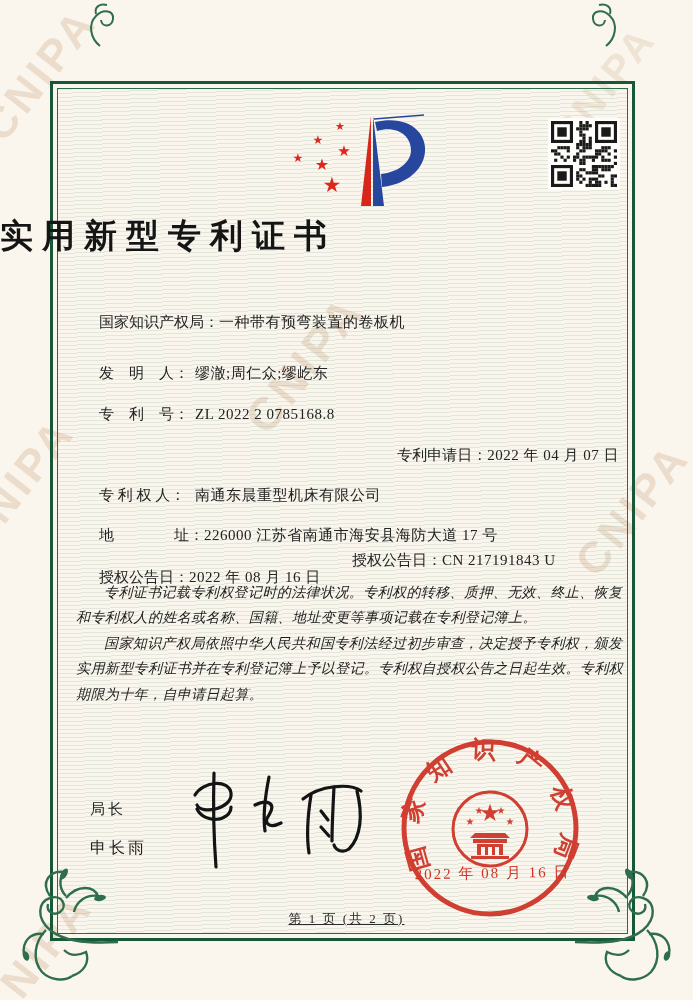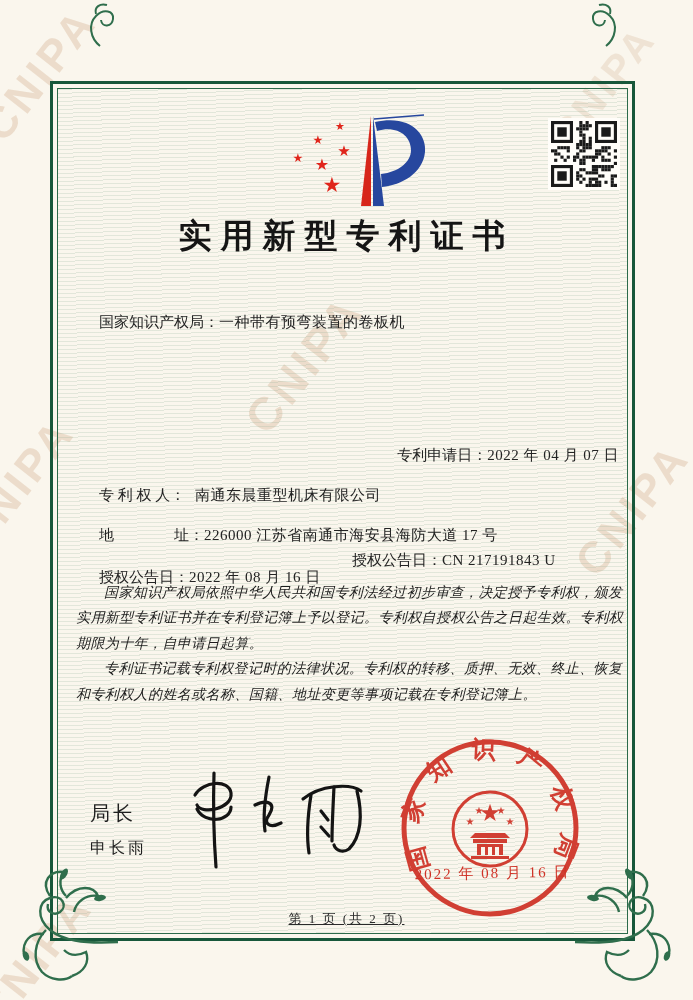--- a/index.html
+++ b/index.html
@@ -20,34 +20,34 @@
   }
   .frame-inner{
     position:absolute; left:4px; top:4px; right:4px; bottom:4px;
     border:1px solid #2c6a4a;
     background:
       repeating-linear-gradient(178deg, rgba(140,175,150,0.22) 0px, rgba(140,175,150,0.22) 1px, transparent 1px, transparent 4px);
   }
   .cert-no{position:absolute; left:82px; top:122px; font-size:15px; color:#262626;}
   .cert-no .lbl{letter-spacing:6px; margin-right:8px;}
   .title{
-    position:absolute; left:0; right:0; top:214px; text-align:center;
+    position:absolute; left:0; right:0; top:214px; text-align:left;
     font-size:33px; font-weight:bold; letter-spacing:9px; color:#151515;
   }
   .field{position:absolute; left:84px; width:535px; font-size:15px; white-space:pre; color:#232323;}
   .flabel{display:inline-block; min-width:96px; white-space:pre;}
   .fvalue{letter-spacing:.5px;margin-top:20px;}
   .grant .flabel{min-width:86px;}
   .grant .half2{position:absolute; left:268px; top:0; white-space:pre;}
   .paras{
     position:absolute; left:76px; top:580px; width:548px;
     font-size:14px; font-style:italic; line-height:1.82; letter-spacing:.4px; color:#1c1c1c;
   }
   .paras p{margin:0; text-indent:2em;}
-  .signer-title{position:absolute; left:90px; top:800px; font-size:20px; letter-spacing:3px;}
+  .signer-title{position:absolute; left:90px; top:800px; font-size:15px; letter-spacing:3px;}
   .signer-name{position:absolute; left:90px; top:838px; font-size:16px; letter-spacing:3px;}
   .sig-svg{position:absolute; left:185px; top:765px;}
   .seal-svg{position:absolute; left:395px; top:733px; opacity:.94;}
   .seal-arc-text{
     font-size:24px; letter-spacing:20px; fill:#cf3428; font-weight:bold;
     font-family:"Liberation Serif",serif;
   }
   .seal-date{
     position:absolute; left:400px; top:864px; width:185px; text-align:center;
     color:#cf3226; font-size:15px; letter-spacing:2px; transform:rotate(-1deg);
@@ -262,38 +262,44 @@
       <rect x="0" y="44" width="22" height="22" fill="#1a1a1a"></rect>
       <rect x="3.142857142857143" y="47.14285714285714" width="15.714285714285714" height="15.714285714285714" fill="#fffdf9"></rect>
       <rect x="6.285714285714286" y="50.285714285714285" width="9.428571428571429" height="9.428571428571429" fill="#1a1a1a"></rect>
     </svg>
 
   <div class="title">实用新型专利证书</div>
 
   <div class="field" style="top:296px;">
     <span class="flabel">国家知识产权局：</span><span class="fvalue">一种带有预弯装置的卷板机</span>
   </div>
+  <div class="field" style="top:347px;">
+    <span class="flabel">发　明　人：</span><span class="fvalue">缪澈;周仁众;缪屹东</span>
+  </div>
+  <div class="field" style="top:388px;">
+    <span class="flabel">专　利　号：</span><span class="fvalue">ZL 2022 2 0785168.8</span>
+  </div>
   <div class="field" style="top:429px;text-align:right;">
     <span class="flabel">专利申请日：</span><span class="fvalue">2022 年 04 月 07 日</span>
   </div>
   <div class="field" style="top:469px;">
     <span class="flabel">专 利 权 人：</span><span class="fvalue">南通东晨重型机床有限公司</span>
   </div>
   <div class="field" style="top:509px;">
     <span class="flabel">地　　　　址：</span><span class="fvalue">226000 江苏省南通市海安县海防大道 17 号</span>
   </div>
 
   <div class="field grant" style="top:551px;">
     <span class="flabel">授权公告日：</span><span class="fvalue">2022 年 08 月 16 日</span>
     <span class="half2"><span class="flabel">授权公告日：</span><span class="fvalue">CN 217191843 U</span></span>
   </div>
 
   <div class="paras">
+    <p>专利证书记载专利权登记时的法律状况。专利权的转移、质押、无效、终止、恢复和专利权人的姓名或名称、国籍、地址变更等事项记载在专利登记簿上。</p>
     <p>国家知识产权局依照中华人民共和国专利法经过初步审查，决定授予专利权，颁发实用新型专利证书并在专利登记簿上予以登记。专利权自授权公告之日起生效。专利权期限为十年，自申请日起算。</p>
-    <p>专利证书记载专利权登记时的法律状况。专利权的转移、质押、无效、终止、恢复和专利权人的姓名或名称、国籍、地址变更等事项记载在专利登记簿上。</p>
   </div>
 
   <div class="signer-title">局长</div>
   <div class="signer-name">申长雨</div>
 
   <svg class="sig-svg" width="190" height="110" viewBox="0 0 190 110">
     <g fill="none" stroke="#141414" stroke-width="3.2" stroke-linecap="round">
       <path d="M10,30 C18,16 44,14 46,28 C48,44 16,50 12,40"></path>
       <path d="M12,44 C20,60 46,56 46,42"></path>
       <path d="M29,8 C28,42 29,76 31,102"></path>

